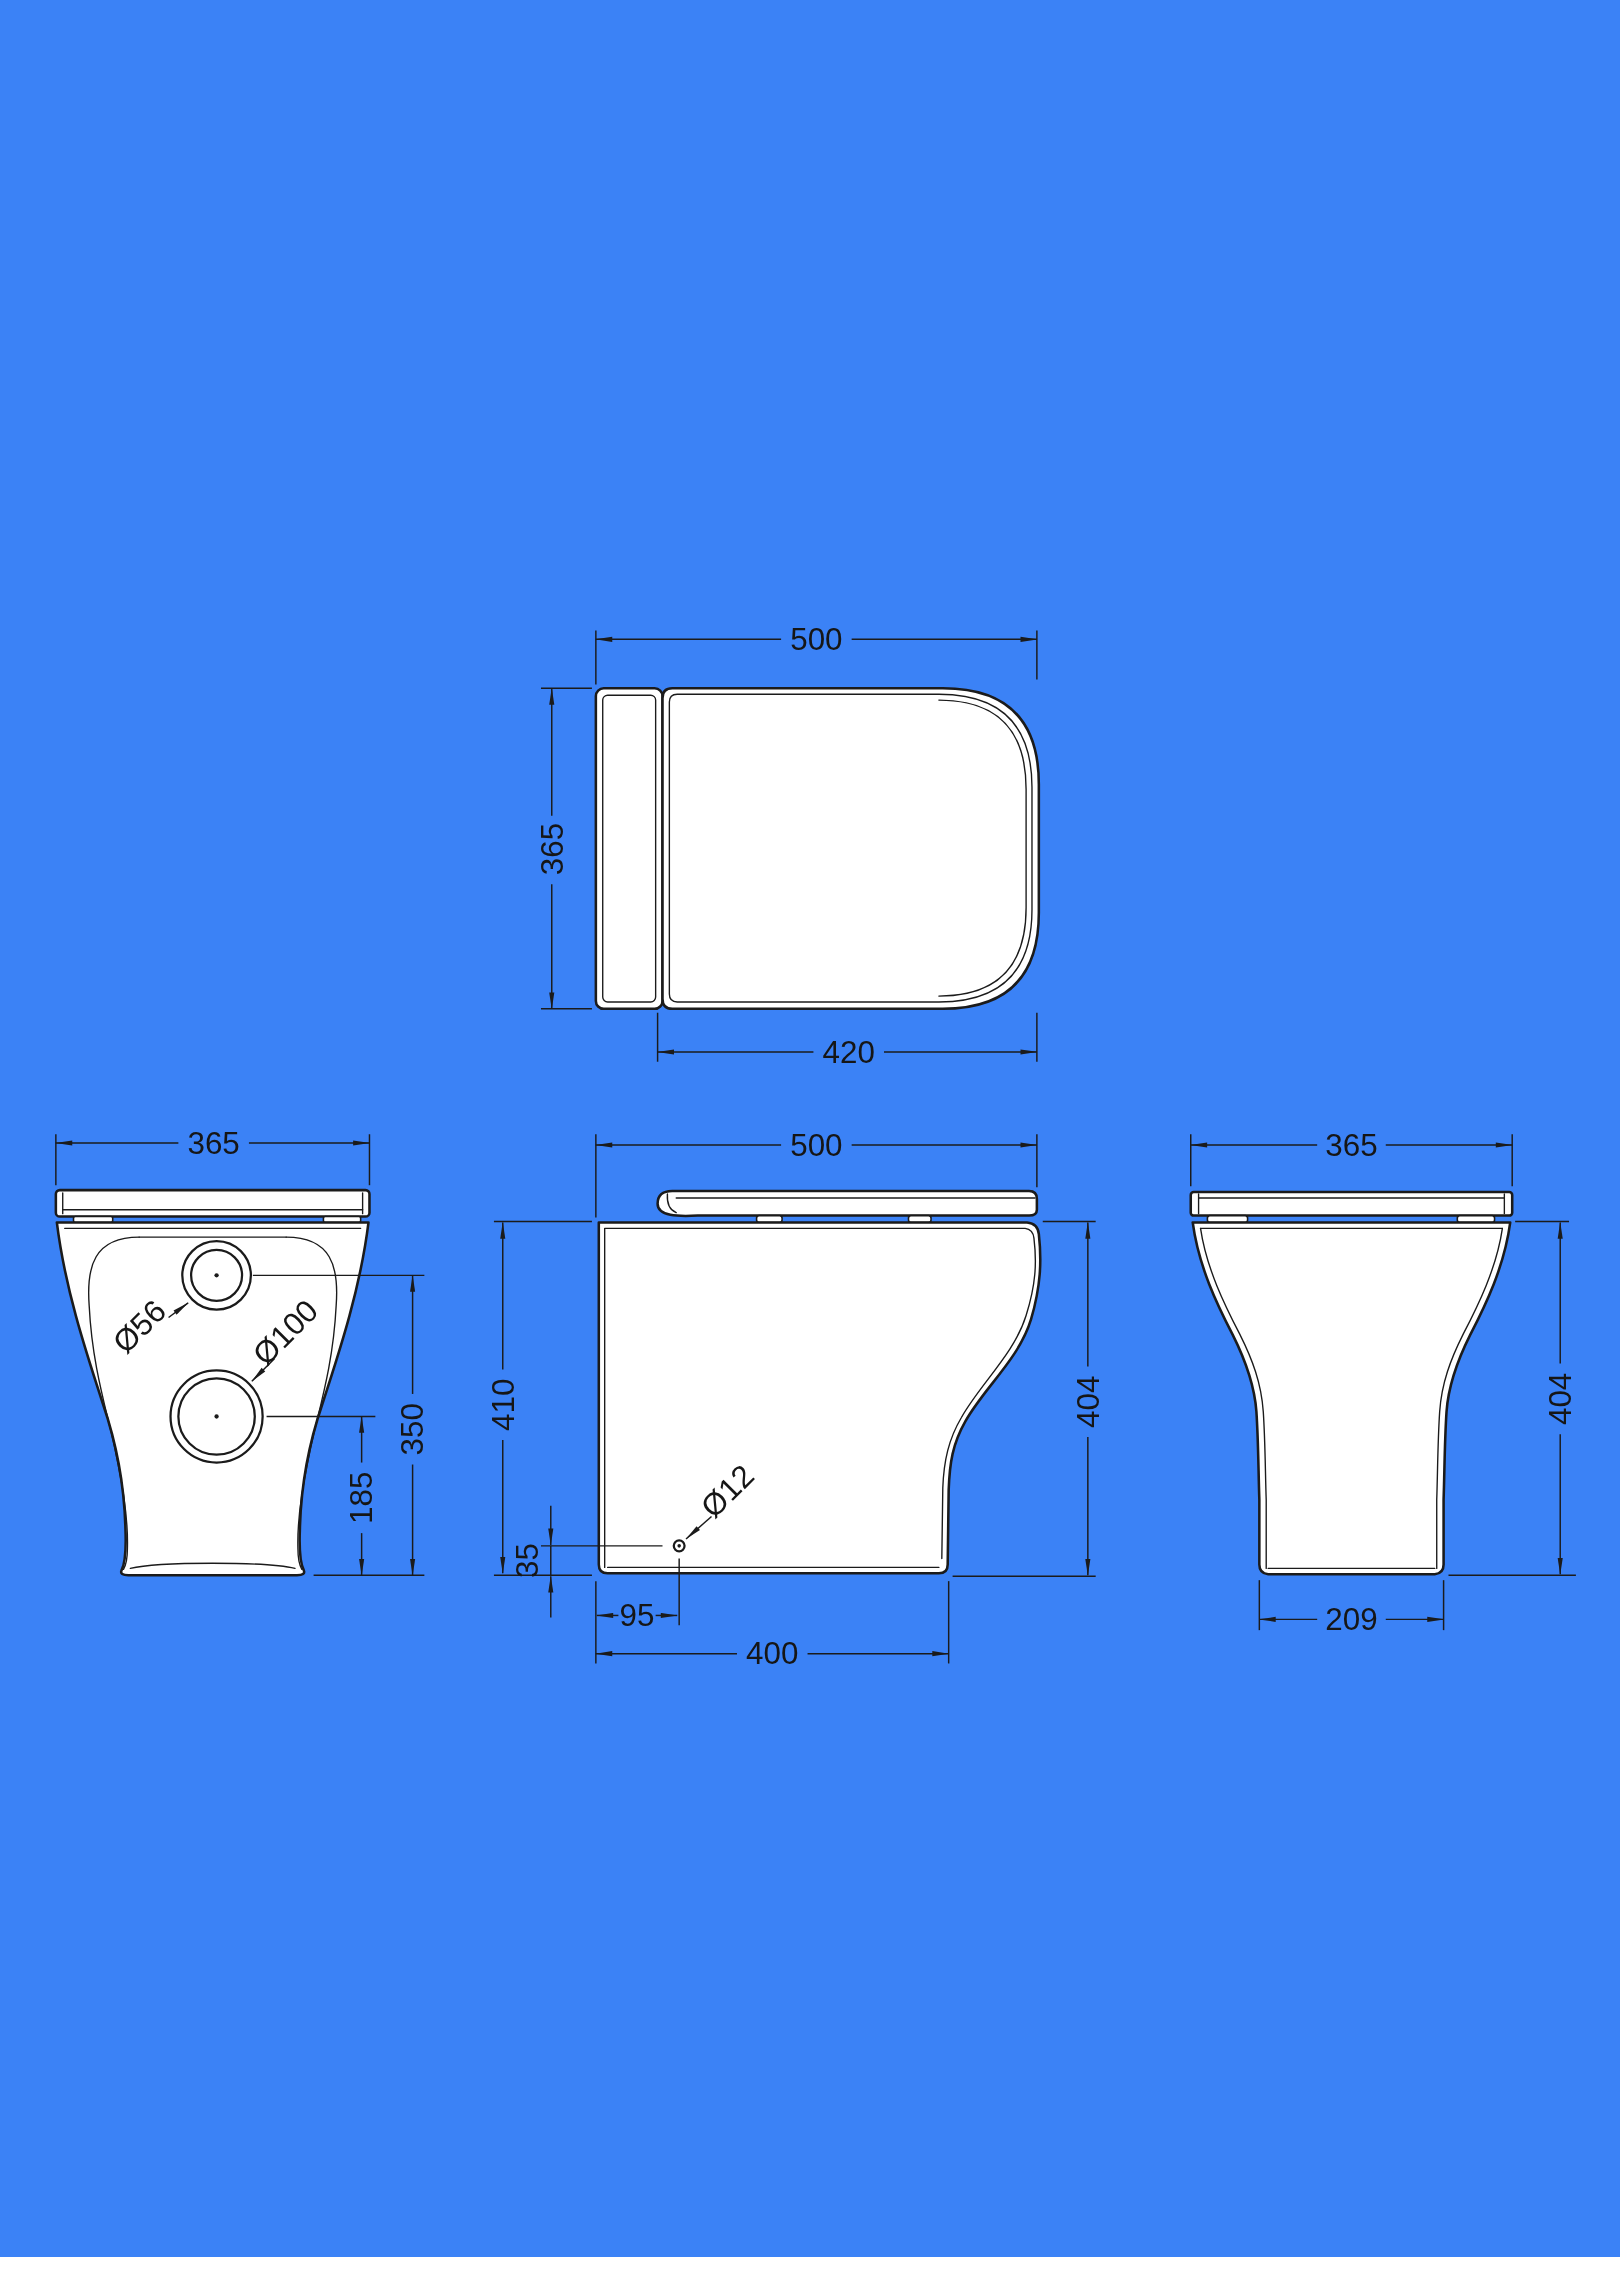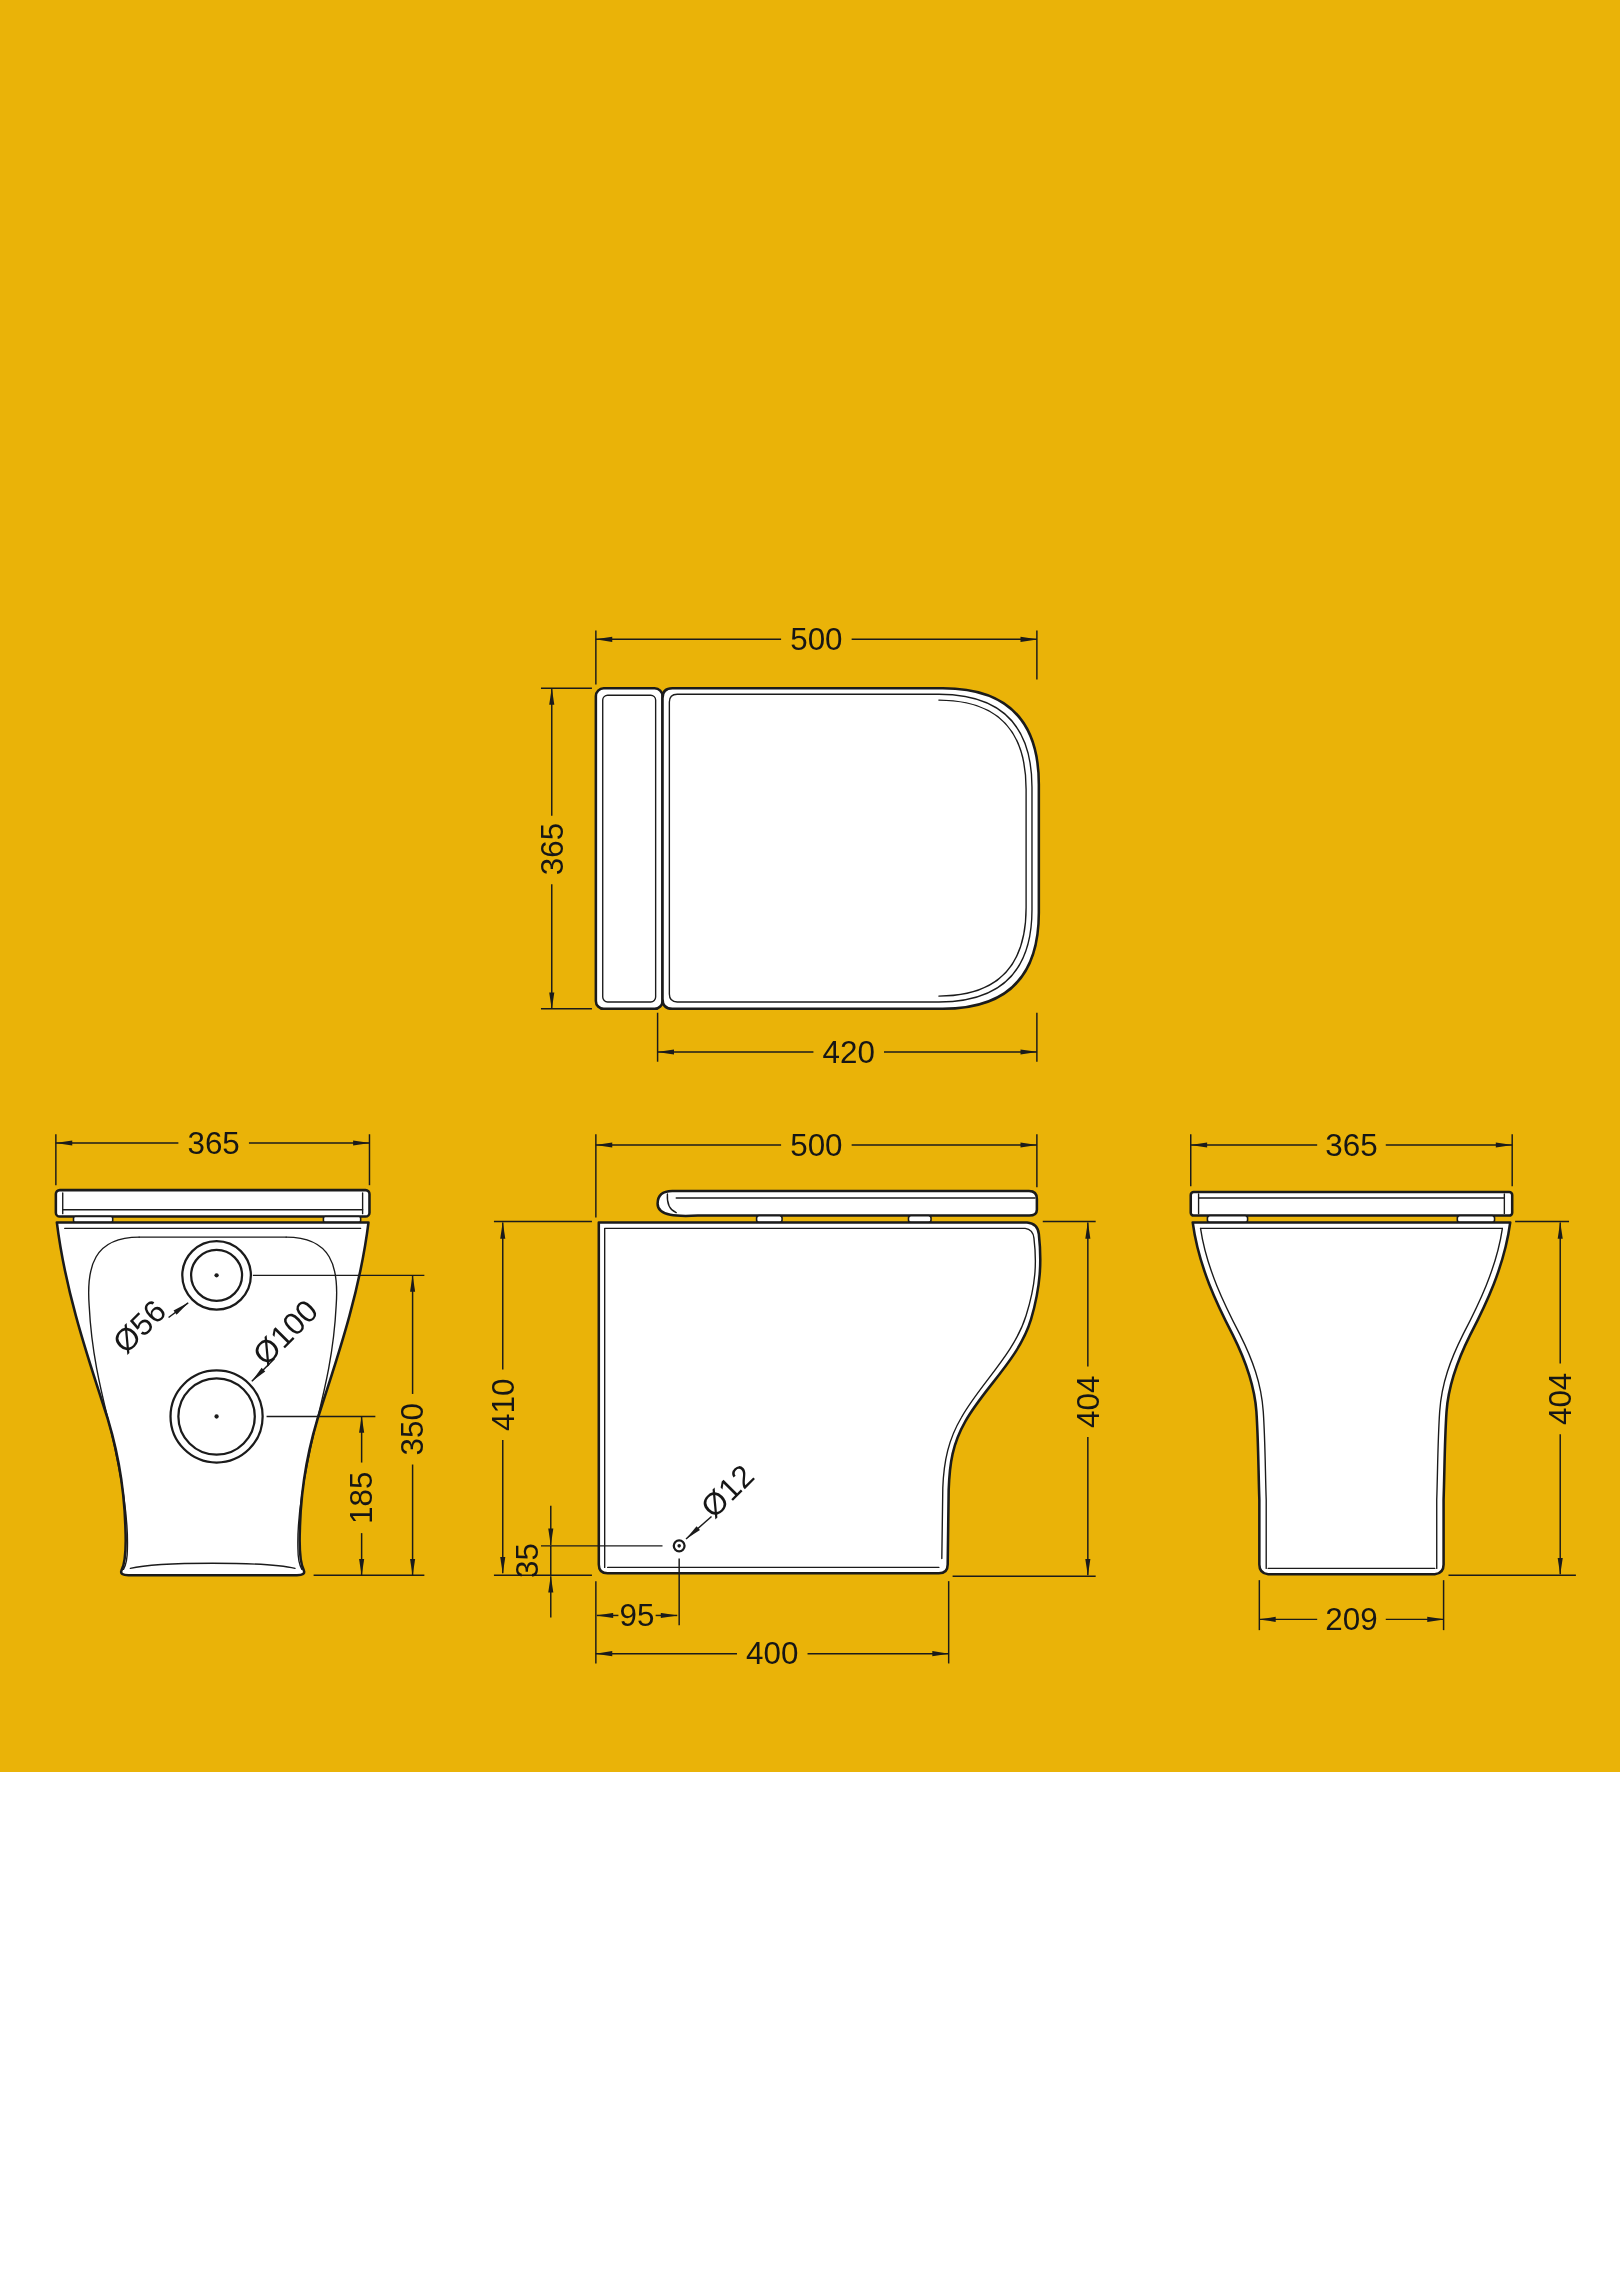--- a/index.html
+++ b/index.html
@@ -1,17 +1,17 @@
 <!DOCTYPE html>
 <html><head>
 <meta charset="utf-8">
 <style>
   html, body { margin: 0; padding: 0; background: #ffffff; }
   .page {
-    width: 1620px; height: 1772px; background: #eab308;
+    width: 1620px; height: 2257px; background: #3b82f6;
     position: relative; overflow: hidden;
     font-family: "Liberation Sans", sans-serif;
   }
   svg { display: block; }
   .outline-f{ fill: #ffffff; stroke: #1b1b1b; stroke-width: 2.6; stroke-linejoin: round; stroke-linecap: round; }
   .inner    { fill: none; stroke: #1b1b1b; stroke-width: 1.4; stroke-linejoin: round; stroke-linecap: round; }
   .dimline  { fill: none; stroke: #1b1b1b; stroke-width: 1.5; }
   .extline  { fill: none; stroke: #1b1b1b; stroke-width: 1.5; }
   .ring     { fill: none; stroke: #1b1b1b; stroke-width: 2.3; }
   .dot      { fill: #1b1b1b; stroke: none; }

